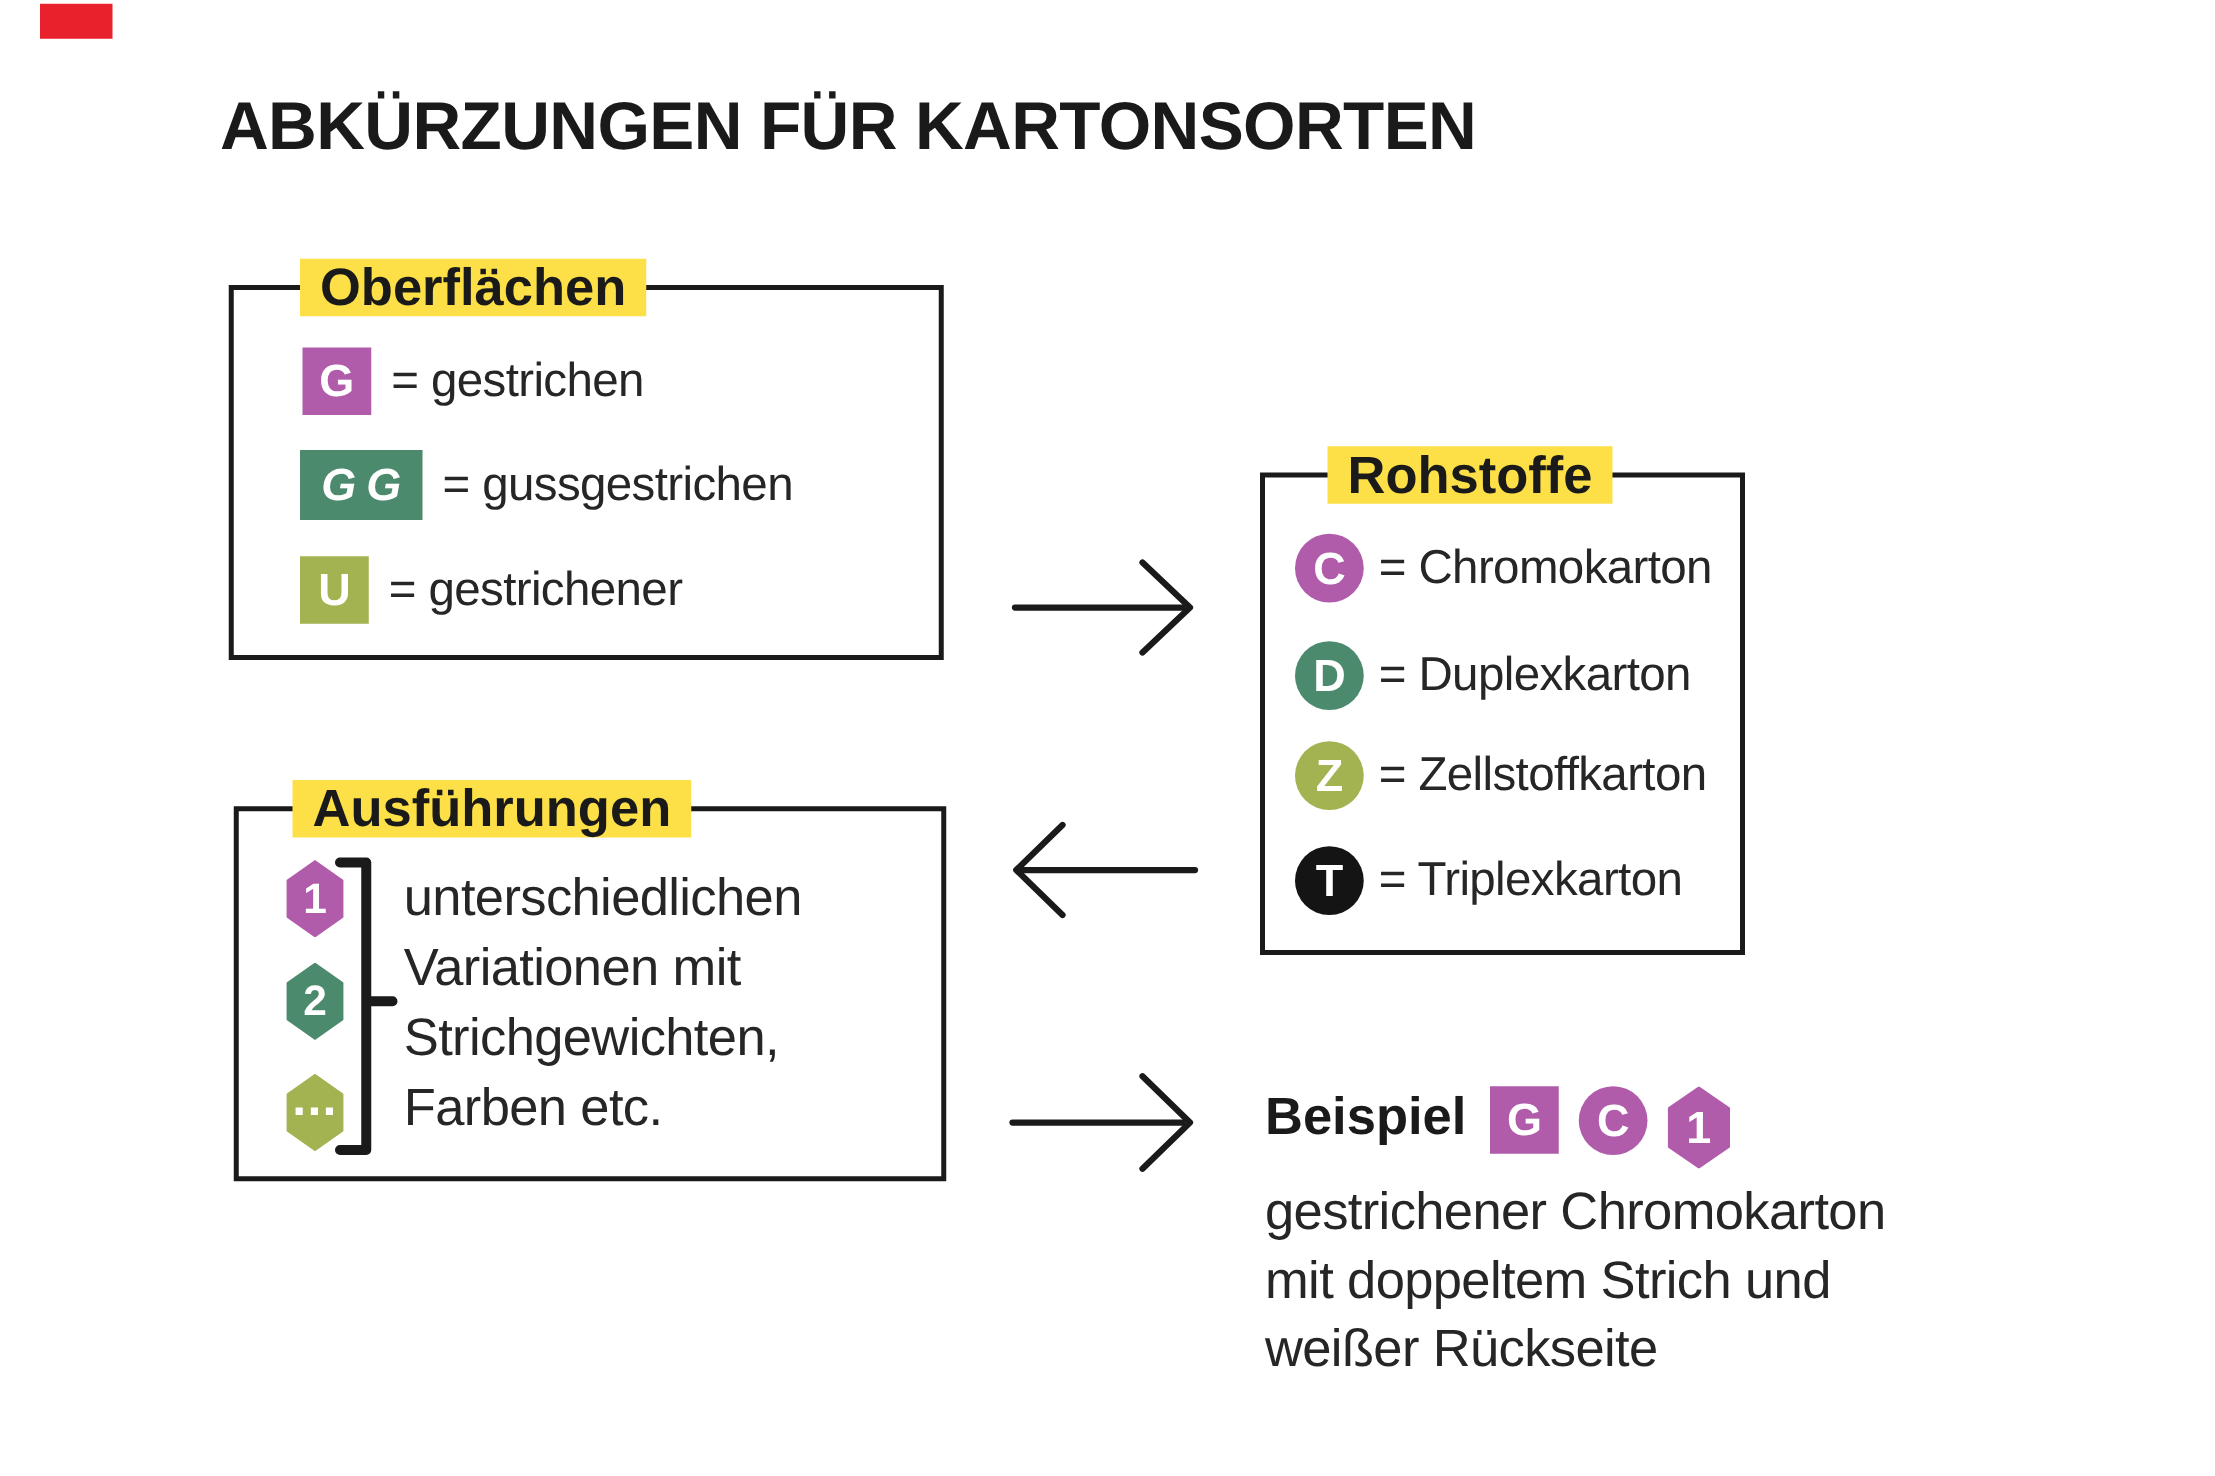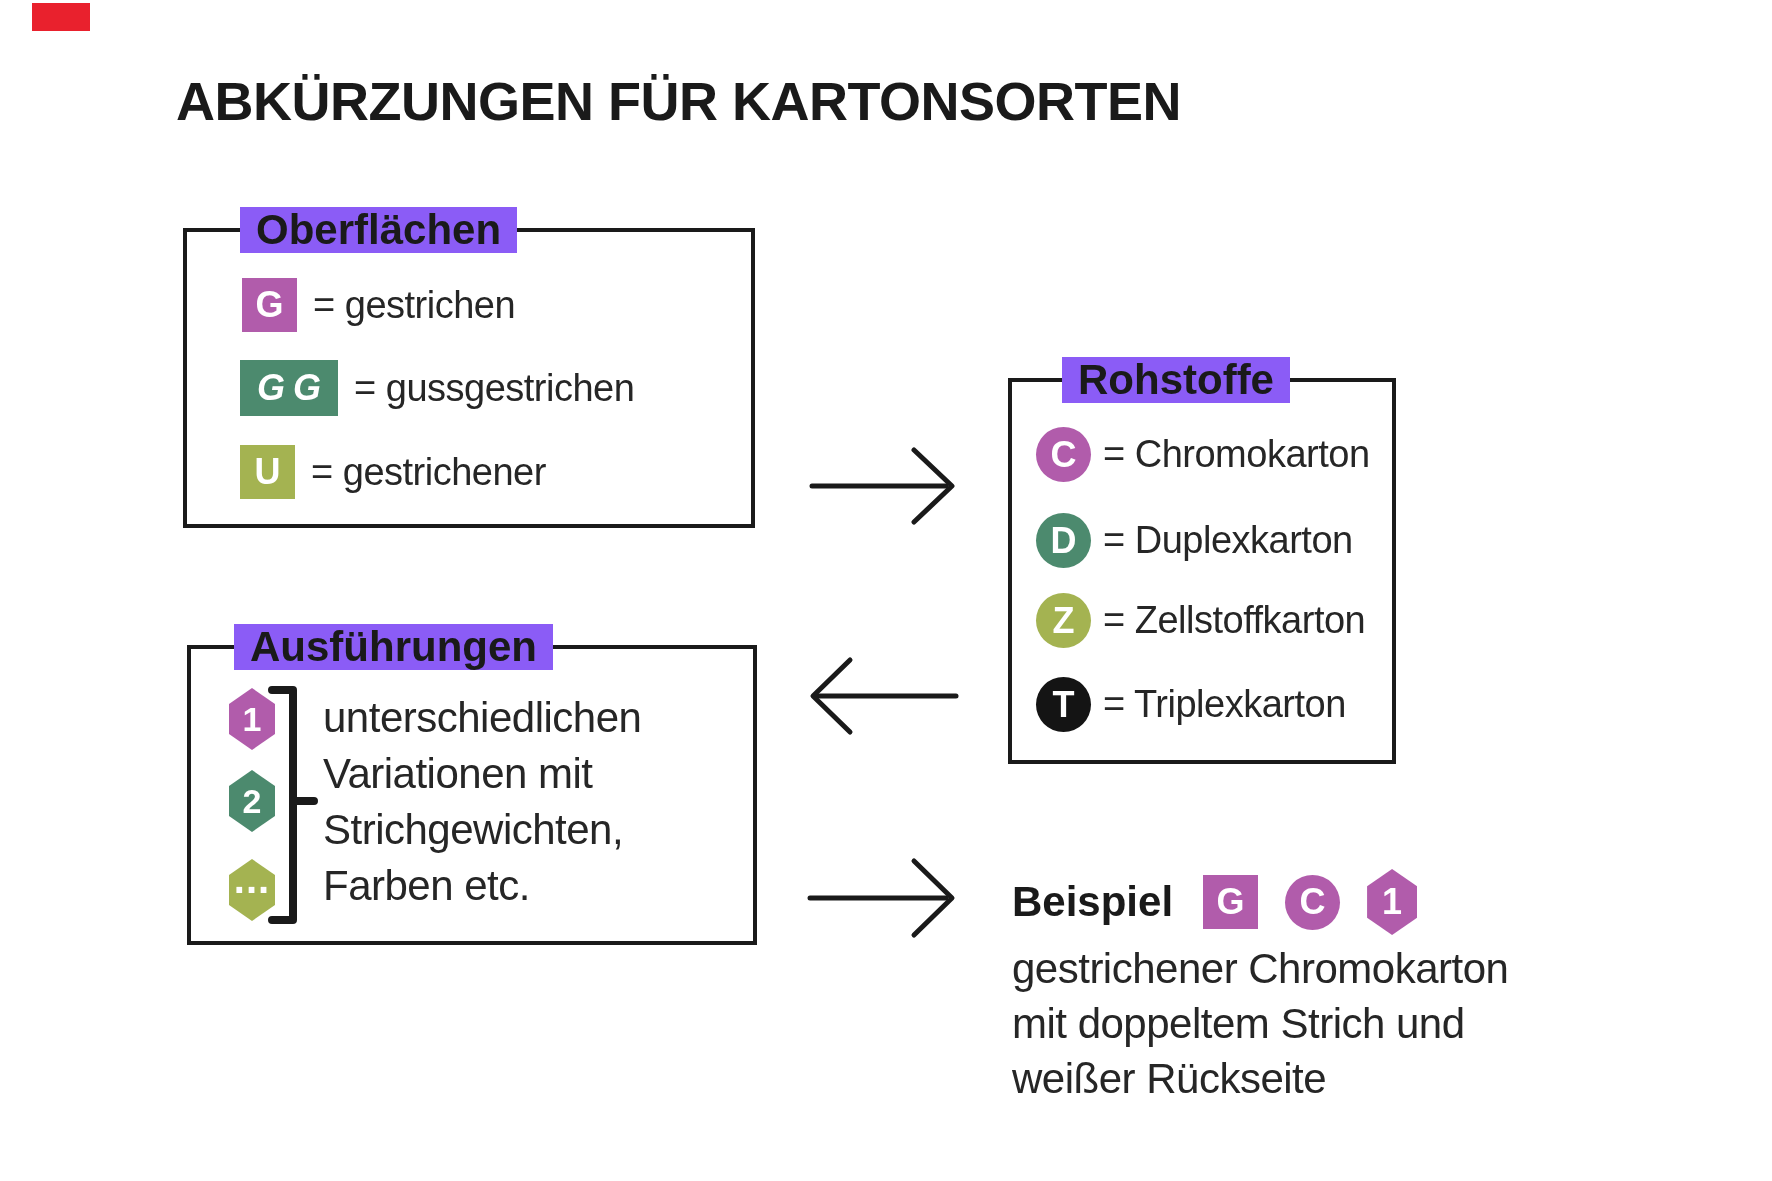--- a/index.html
+++ b/index.html
@@ -12,21 +12,21 @@
   #red-right{left:1706px;top:0;width:66px;height:27px;}
 
   .page-title{position:absolute;left:176px;top:70px;font-size:54px;font-weight:700;
               letter-spacing:-0.5px;color:var(--ink,#1a1a1a);white-space:nowrap;}
 
   .legend-box{position:absolute;border:4px solid var(--ink,#1a1a1a);box-sizing:border-box;background:transparent;}
   #box-oberflaechen{left:183px;top:228px;width:572px;height:300px;}
   #box-rohstoffe{left:1008px;top:378px;width:388px;height:386px;}
   #box-ausfuehrungen{left:187px;top:645px;width:570px;height:300px;}
 
-  .box-label{position:absolute;background:#8b5cf6;padding:0 16px;font-size:42px;line-height:46px;
+  .box-label{position:absolute;background:#fde047;padding:0 16px;font-size:42px;line-height:46px;
              font-weight:700;color:var(--ink,#1a1a1a);white-space:nowrap;}
   #label-oberflaechen{left:240px;top:207px;}
   #label-rohstoffe{left:1062px;top:357px;}
   #label-ausfuehrungen{left:234px;top:624px;}
 
   .legend-row{position:absolute;display:flex;align-items:center;gap:16px;}
   .legend-row.ro{gap:12px;}
   .eq-text{font-size:38px;letter-spacing:-0.5px;color:var(--text,#262626);white-space:nowrap;}
 
   .badge{display:flex;align-items:center;justify-content:center;color:#fff;font-weight:700;
@@ -42,21 +42,21 @@
 
   .hexes{position:absolute;left:229px;}
   #hex-1{top:688px;} #hex-2{top:770px;} #hex-3{top:859px;}
 
   .desc-block{position:absolute;left:323px;top:690px;}
   .desc-line{font-size:42px;line-height:56px;letter-spacing:-0.5px;white-space:nowrap;}
 
   .arrow-svg,.bracket-svg{position:absolute;}
   .stroke-ink{stroke:var(--ink,#1a1a1a);fill:none;stroke-linecap:round;stroke-linejoin:round;}
 
-  .beispiel-row{position:absolute;left:1012px;top:869px;height:66px;display:flex;align-items:center;gap:27px;}
+  .beispiel-row{position:absolute;left:1012px;top:869px;height:66px;display:flex;gap:16px;}
   .beispiel-label{font-size:42px;font-weight:700;color:var(--ink,#1a1a1a);margin-right:3px;white-space:nowrap;}
   .beispiel-desc{position:absolute;left:1012px;top:941px;}
   .bsp-line{font-size:42px;line-height:55px;letter-spacing:-0.5px;white-space:nowrap;}
 </style>
 </head>
 <body>
 
 <div class="canvas">
 
   <div id="red-left" class="red-mark"></div>

